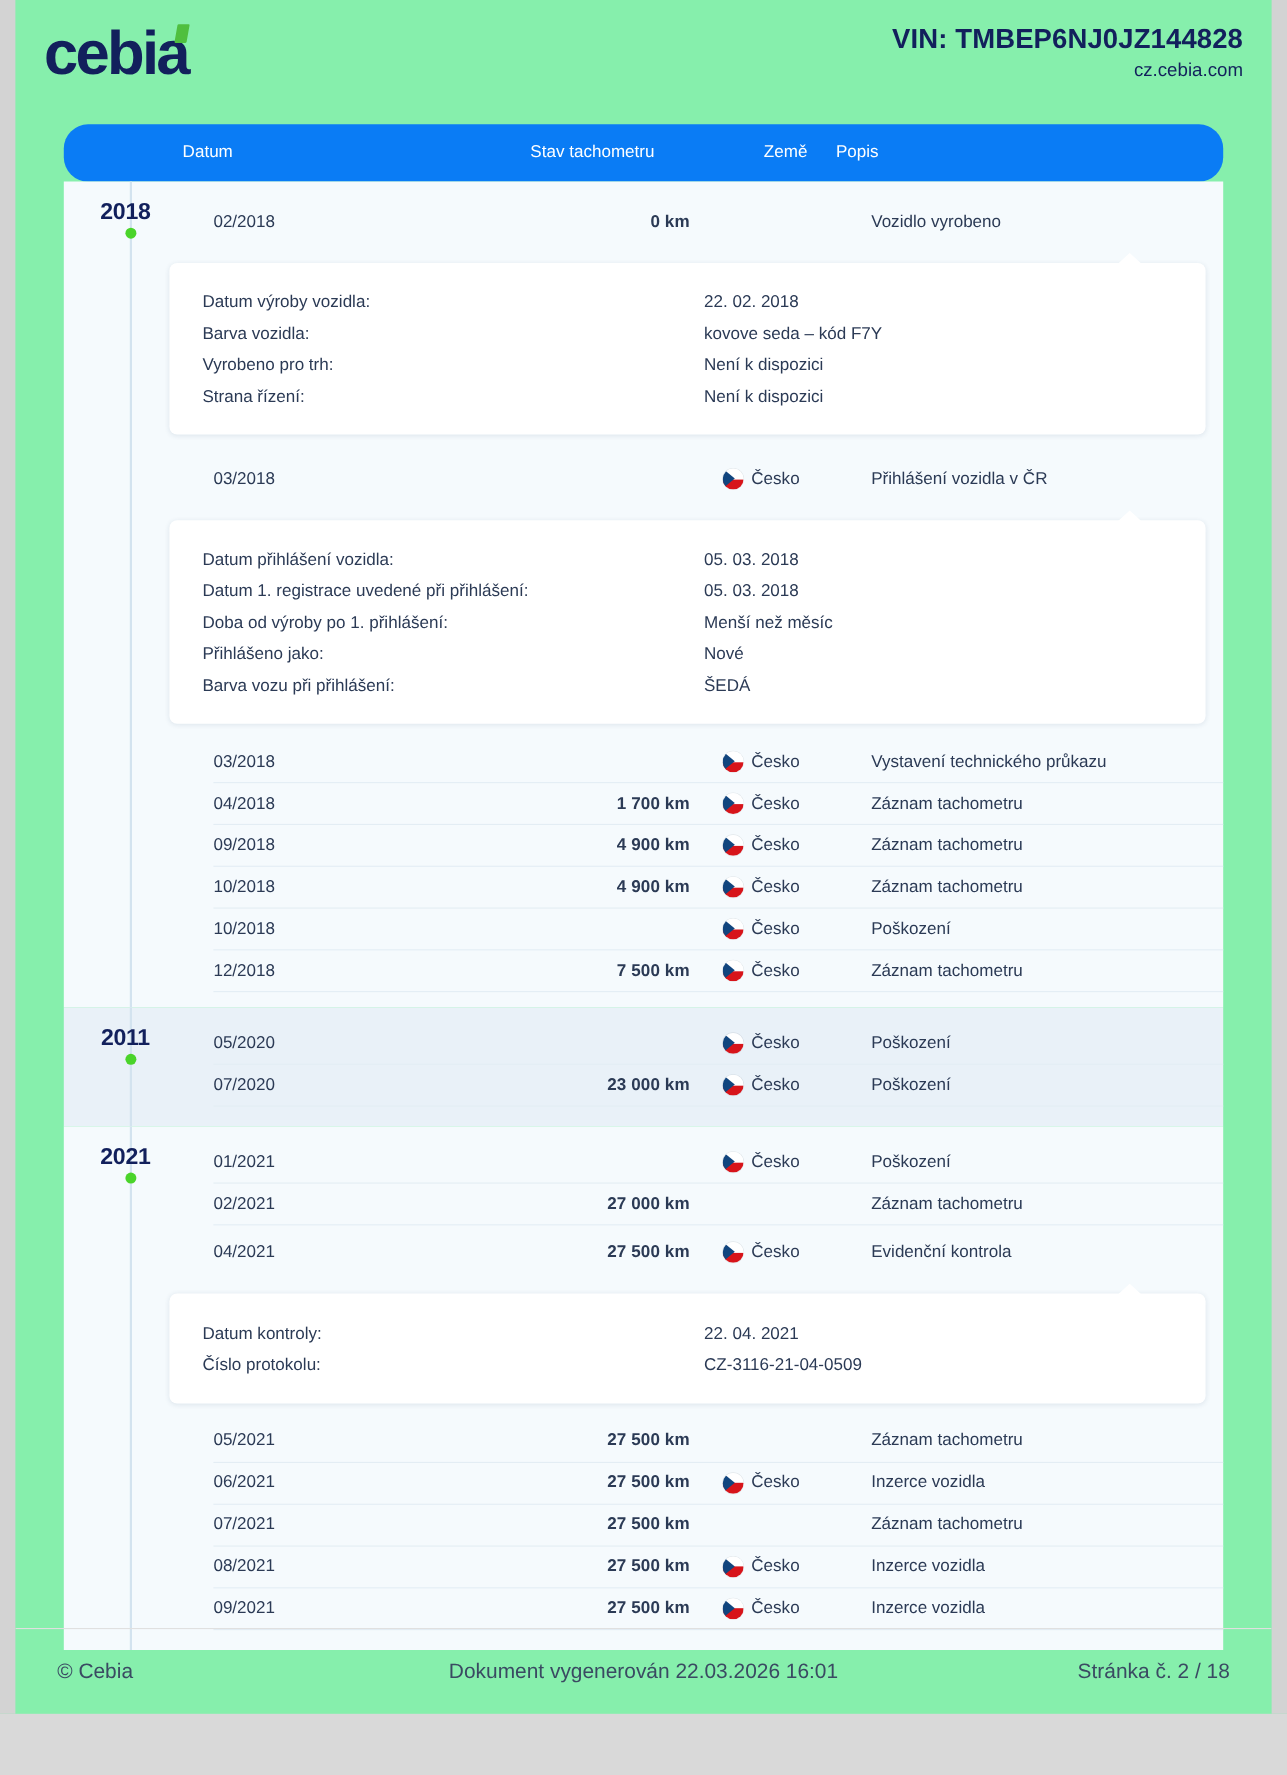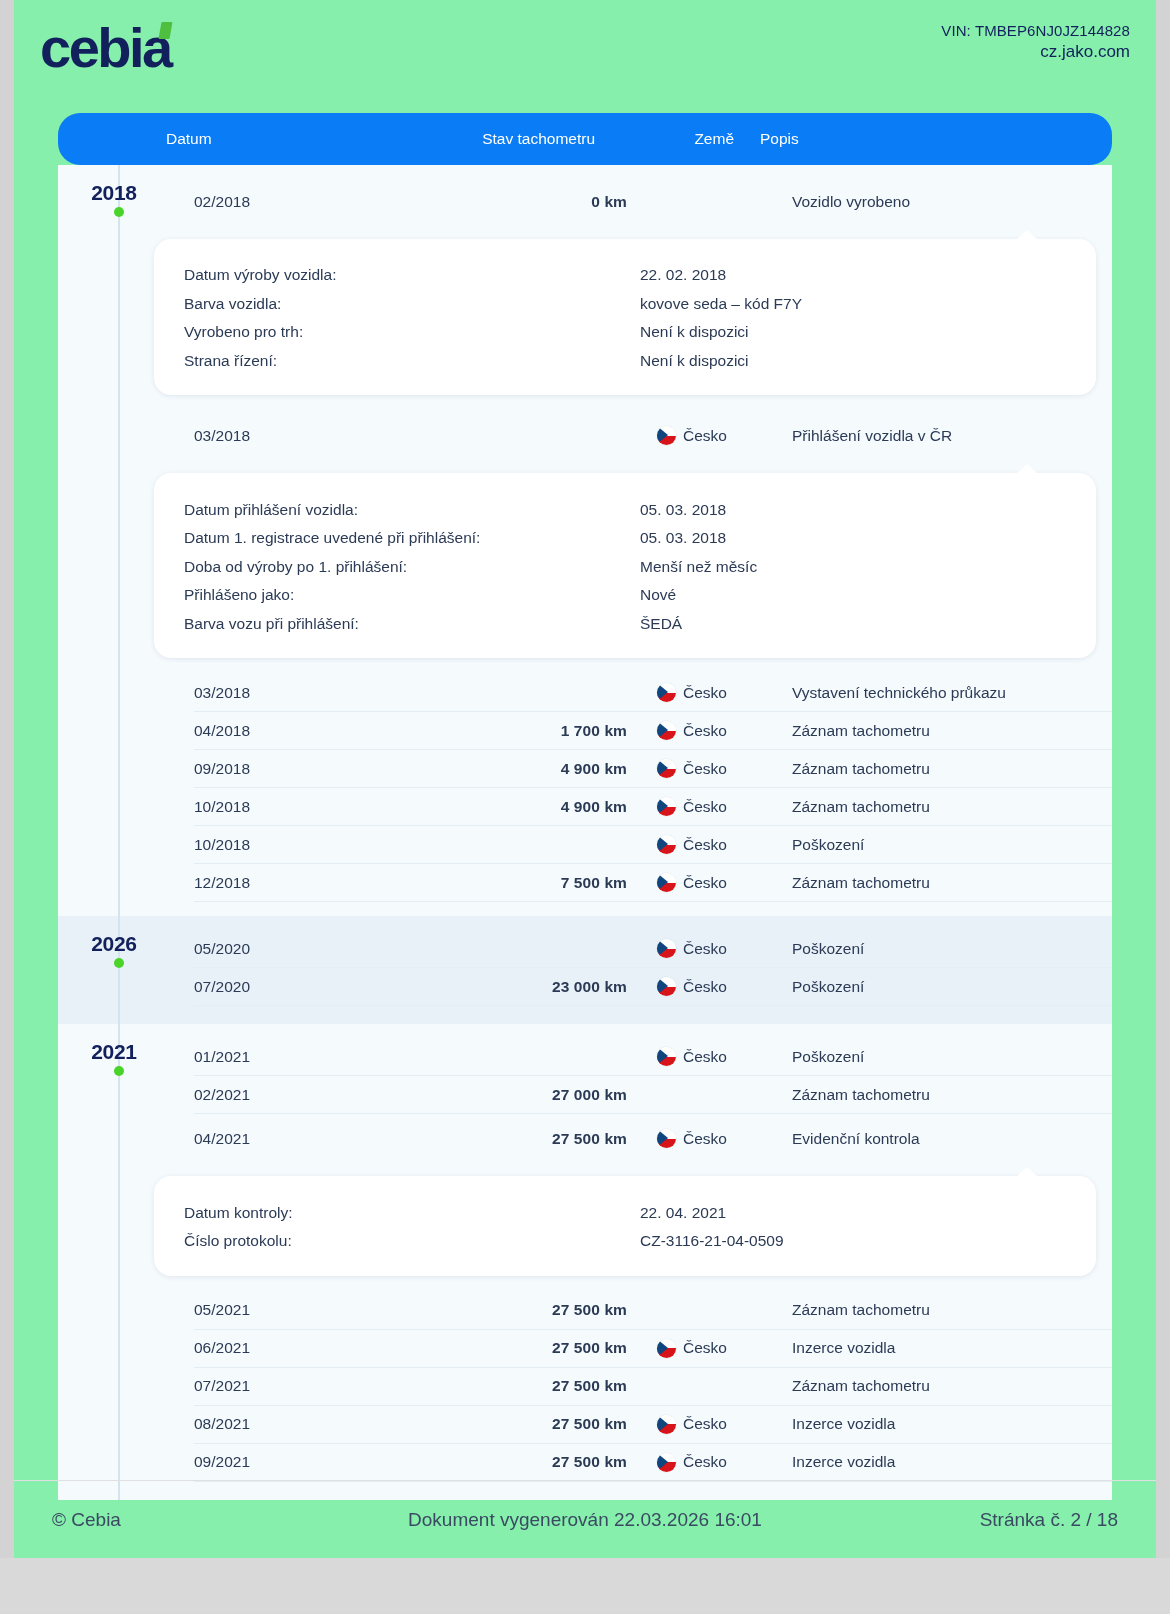--- a/index.html
+++ b/index.html
@@ -46,22 +46,22 @@
     top: 8px;
     width: 11px;
     height: 17px;
     background: #4fbf3f;
     transform: skewX(-10deg);
     border-radius: 1px;
   }
 
   .header-right { text-align: right; padding-top: 8px; }
   .vin {
-    font-size: 15px;
-    font-weight: 400;
+    font-size: 25px;
+    font-weight: 700;
     color: #12205c;
     letter-spacing: 0.1px;
   }
   .site {
     font-size: 17px;
     color: #12205c;
     margin-top: 3px;
   }
 
   
@@ -166,21 +166,21 @@
     width:0; height:0;
     border-top: 9.5px solid transparent;
     border-bottom: 9.5px solid transparent;
     border-left: 11px solid #11457e;
   }
 
   
   .detail-card {
     position: relative;
     background: #ffffff;
-    border-radius: 17px;
+    border-radius: 7px;
     margin: 13px 16px 16px 96px;
     padding: 22px 0 20px 30px;
     box-shadow: 0 1px 5px rgba(30,60,100,0.10);
   }
   .detail-card .pointer {
     position: absolute;
     right: 58px;
     top: -9px;
     width: 0; height: 0;
     border-left: 11px solid transparent;
@@ -218,21 +218,21 @@
 
 <div class="page">
 
   <div class="doc-header">
     <div class="logo">
       <span>cebia</span>
       <span class="dot-accent"></span>
     </div>
     <div class="header-right">
       <div class="vin">VIN: TMBEP6NJ0JZ144828</div>
-      <div class="site">cz.jako.com</div>
+      <div class="site">cz.cebia.com</div>
     </div>
   </div>
 
 
   <div class="table-wrap">
 
     <div class="thead">
       <div class="col-year"></div>
       <div class="col-date">Datum</div>
       <div class="col-km">Stav tachometru</div>
@@ -383,21 +383,21 @@
                 </span>
                 <span>Česko</span>
               </div>
               <div class="r-desc">Záznam tachometru</div>
             </div>
           </div>
         </div>
         <div class="year-block tint-b">
           <div class="spine"></div>
           <div class="spine-dot" style="top: 42px;"></div>
-          <div class="year-label" style="top: 16px;">2026</div>
+          <div class="year-label" style="top: 16px;">2011</div>
           <div class="rows" style="padding-top: 14px; padding-bottom: 18px;">
             <div class="row">
               <div class="r-date">05/2020</div>
               <div class="r-km"></div>
               <div class="r-ctry">
                 <span class="flag">
                   <span class="f-top"></span>
                   <span class="f-bot"></span>
                   <span class="f-wedge"></span>
                 </span>

